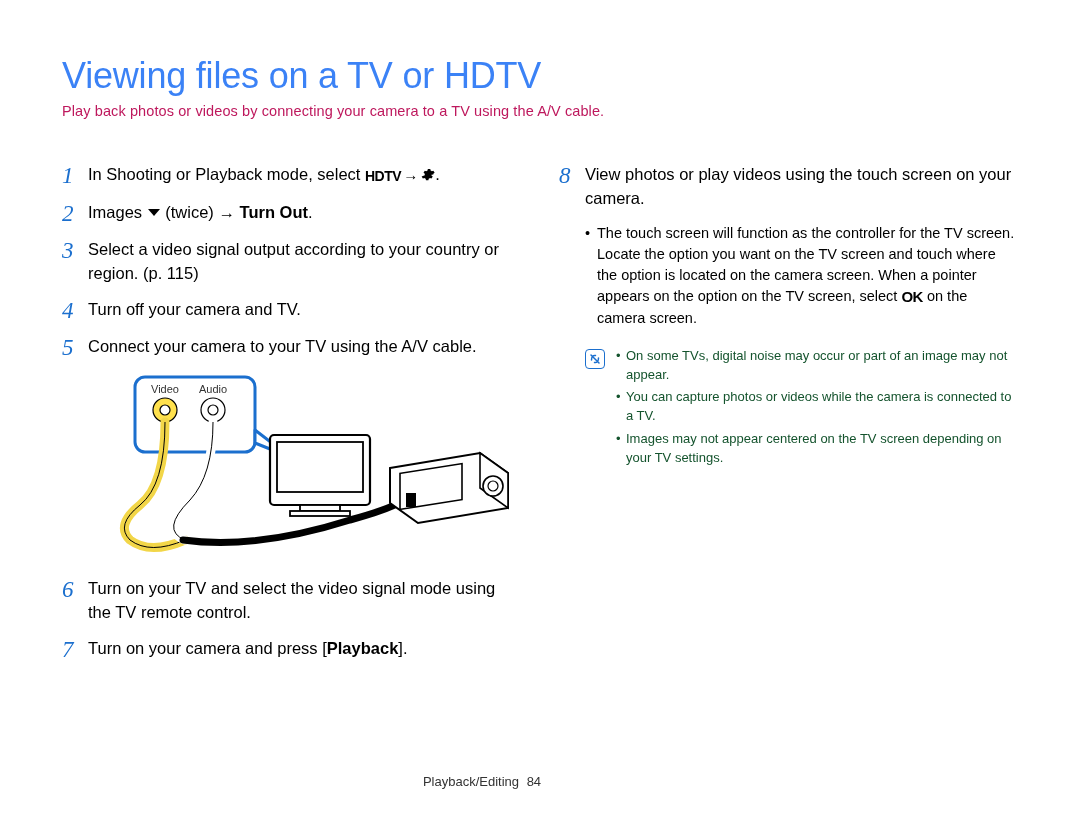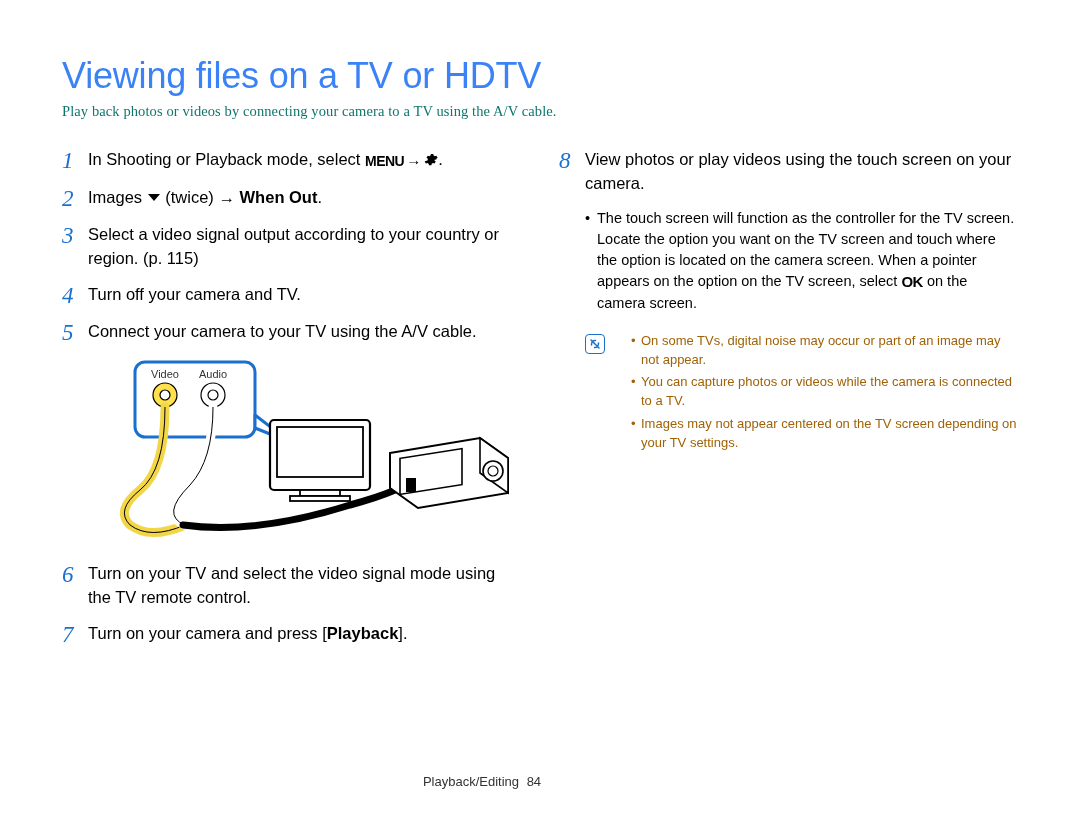--- a/index.html
+++ b/index.html
@@ -16,24 +16,23 @@
     font-size: 36px;
     font-weight: normal;
     color: #3b82f6;
     letter-spacing: -0.2px;
     margin-bottom: 6px;
     font-family: "Arial Narrow", Arial, sans-serif;
     font-stretch: condensed;
   }
   .subtitle {
     font-size: 14.5px;
-    color: #0f766e;
-    margin-bottom: 28px;
+    color: #be185d;
+    margin-bottom: 44px;
     letter-spacing: 0.1px;
-    font-family: Liberation Serif, serif;
   }
   .columns {
     display: flex;
     gap: 38px;
   }
   .col { flex: 1; }
   .step {
     display: flex;
     align-items: flex-start;
     margin-bottom: 12px;
@@ -97,24 +96,24 @@
   .sub-bullets li::before {
     content: "•";
     position: absolute;
     left: 0;
     top: 0;
   }
   .note-box {
     margin-top: 18px;
     margin-left: 26px;
     display: flex;
-    gap: 26px;
+    gap: 11px;
     font-size: 13px;
     line-height: 1.45;
-    color: #a16207;
+    color: #14532d;
   }
   .note-icon {
     flex: 0 0 20px;
     width: 20px; height: 20px;
     border: 1.5px solid #1b6fce;
     border-radius: 4px;
     color: #1b6fce;
     display:flex;
     align-items:center;
     justify-content:center;
@@ -143,32 +142,32 @@
 
 <h1 class="title">Viewing files on a TV or HDTV</h1>
 <p class="subtitle">Play back photos or videos by connecting your camera to a TV using the A/V cable.</p>
 
 <div class="columns">
   <div class="col">
 
     <div class="step">
       <div class="num">1</div>
       <div class="body">
-        <span>In Shooting or Playback mode, select </span><span class="icon-menu">MENU</span><span class="arrow"> → </span><span class="icon-gear"><svg width="15" height="15" viewBox="0 0 24 24">
+        <span>In Shooting or Playback mode, select </span><span class="icon-menu">HDTV</span><span class="arrow"> → </span><span class="icon-gear"><svg width="15" height="15" viewBox="0 0 24 24">
               <path fill="#000" d="M12 8a4 4 0 1 0 0 8 4 4 0 0 0 0-8zm9.4 4a7.4 7.4 0 0 0-.1-1.2l2.1-1.6-2-3.4-2.5 1a7.6 7.6 0 0 0-2-1.2l-.4-2.6h-4l-.4 2.6a7.6 7.6 0 0 0-2 1.2l-2.5-1-2 3.4 2.1 1.6a7.4 7.4 0 0 0 0 2.4L2.6 15l2 3.4 2.5-1c.6.5 1.3.9 2 1.2l.4 2.6h4l.4-2.6c.7-.3 1.4-.7 2-1.2l2.5 1 2-3.4-2.1-1.6c.1-.4.1-.8.1-1.2z"></path>
             </svg></span><span>.</span>
       </div>
     </div>
 
     <div class="step">
       <div class="num">2</div>
       <div class="body">
         <span>Images </span><span class="icon-down"><svg width="14" height="12" viewBox="0 0 14 12">
               <path fill="#000" d="M1 2 L7 9 L13 2 Z"></path>
-            </svg></span><span> (twice) → </span><span class="bold">When Out</span><span>.</span>
+            </svg></span><span> (twice) → </span><span class="bold">Turn Out</span><span>.</span>
       </div>
     </div>
 
     <div class="step">
       <div class="num">3</div>
       <div class="body">Select a video signal output according to your country or region. (p. 115)</div>
     </div>
 
     <div class="step">
       <div class="num">4</div>

